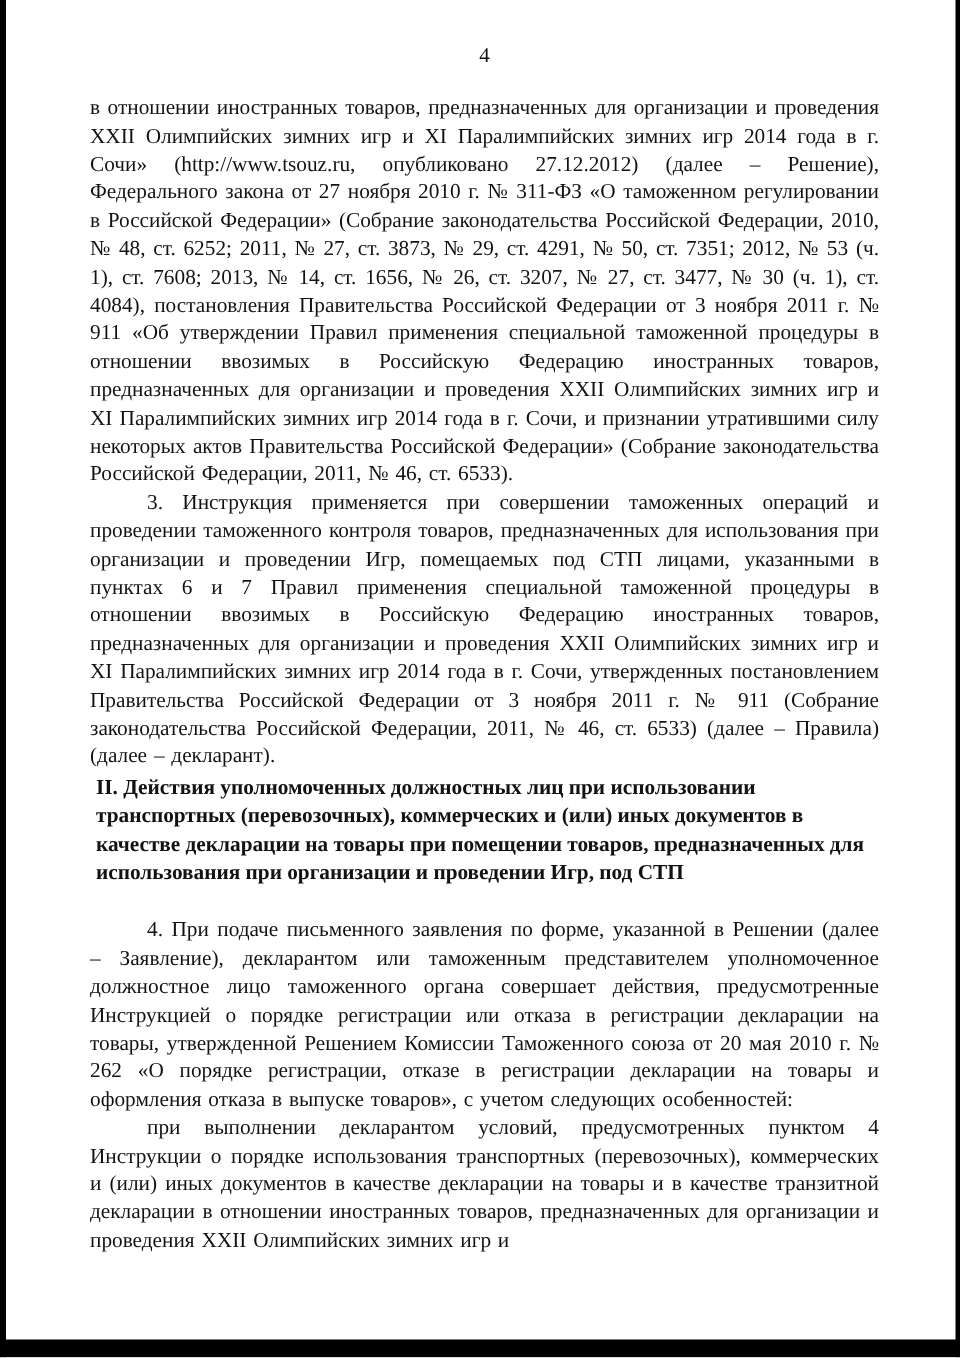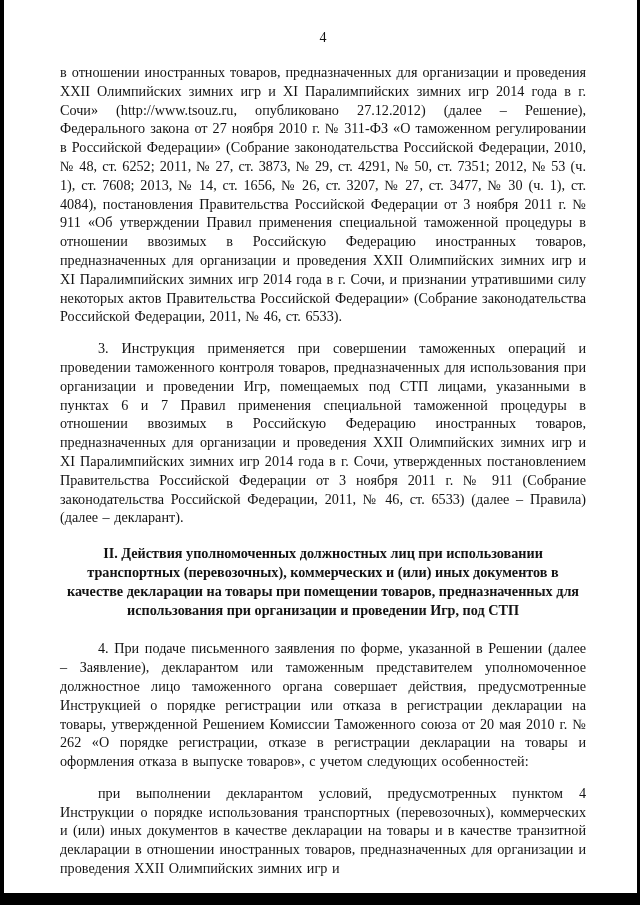--- a/index.html
+++ b/index.html
@@ -29,29 +29,27 @@
     text-align: center;
     font-size: 14px;
     line-height: 16px;
     margin-bottom: 17px;
   }
   .para {
     font-size: 14.2px;
     line-height: 18.8px;
     text-align: justify;
     word-spacing: 1px;
-    margin-top: 13px;
   }
   .para.indent { text-indent: 38px; }
   .section-heading {
     font-size: 14.2px;
     line-height: 18.8px;
     font-weight: bold;
-    text-align: center;
-    margin: 17px 4px 20px 4px;
+    margin: 2px 4px 20px 4px;
   }
 </style>
 </head>
 <body>
 
 <div class="page">
   <div class="scan-edge left"></div>
   <div class="scan-edge right"></div>
   <div class="scan-edge bottom"></div>
 

